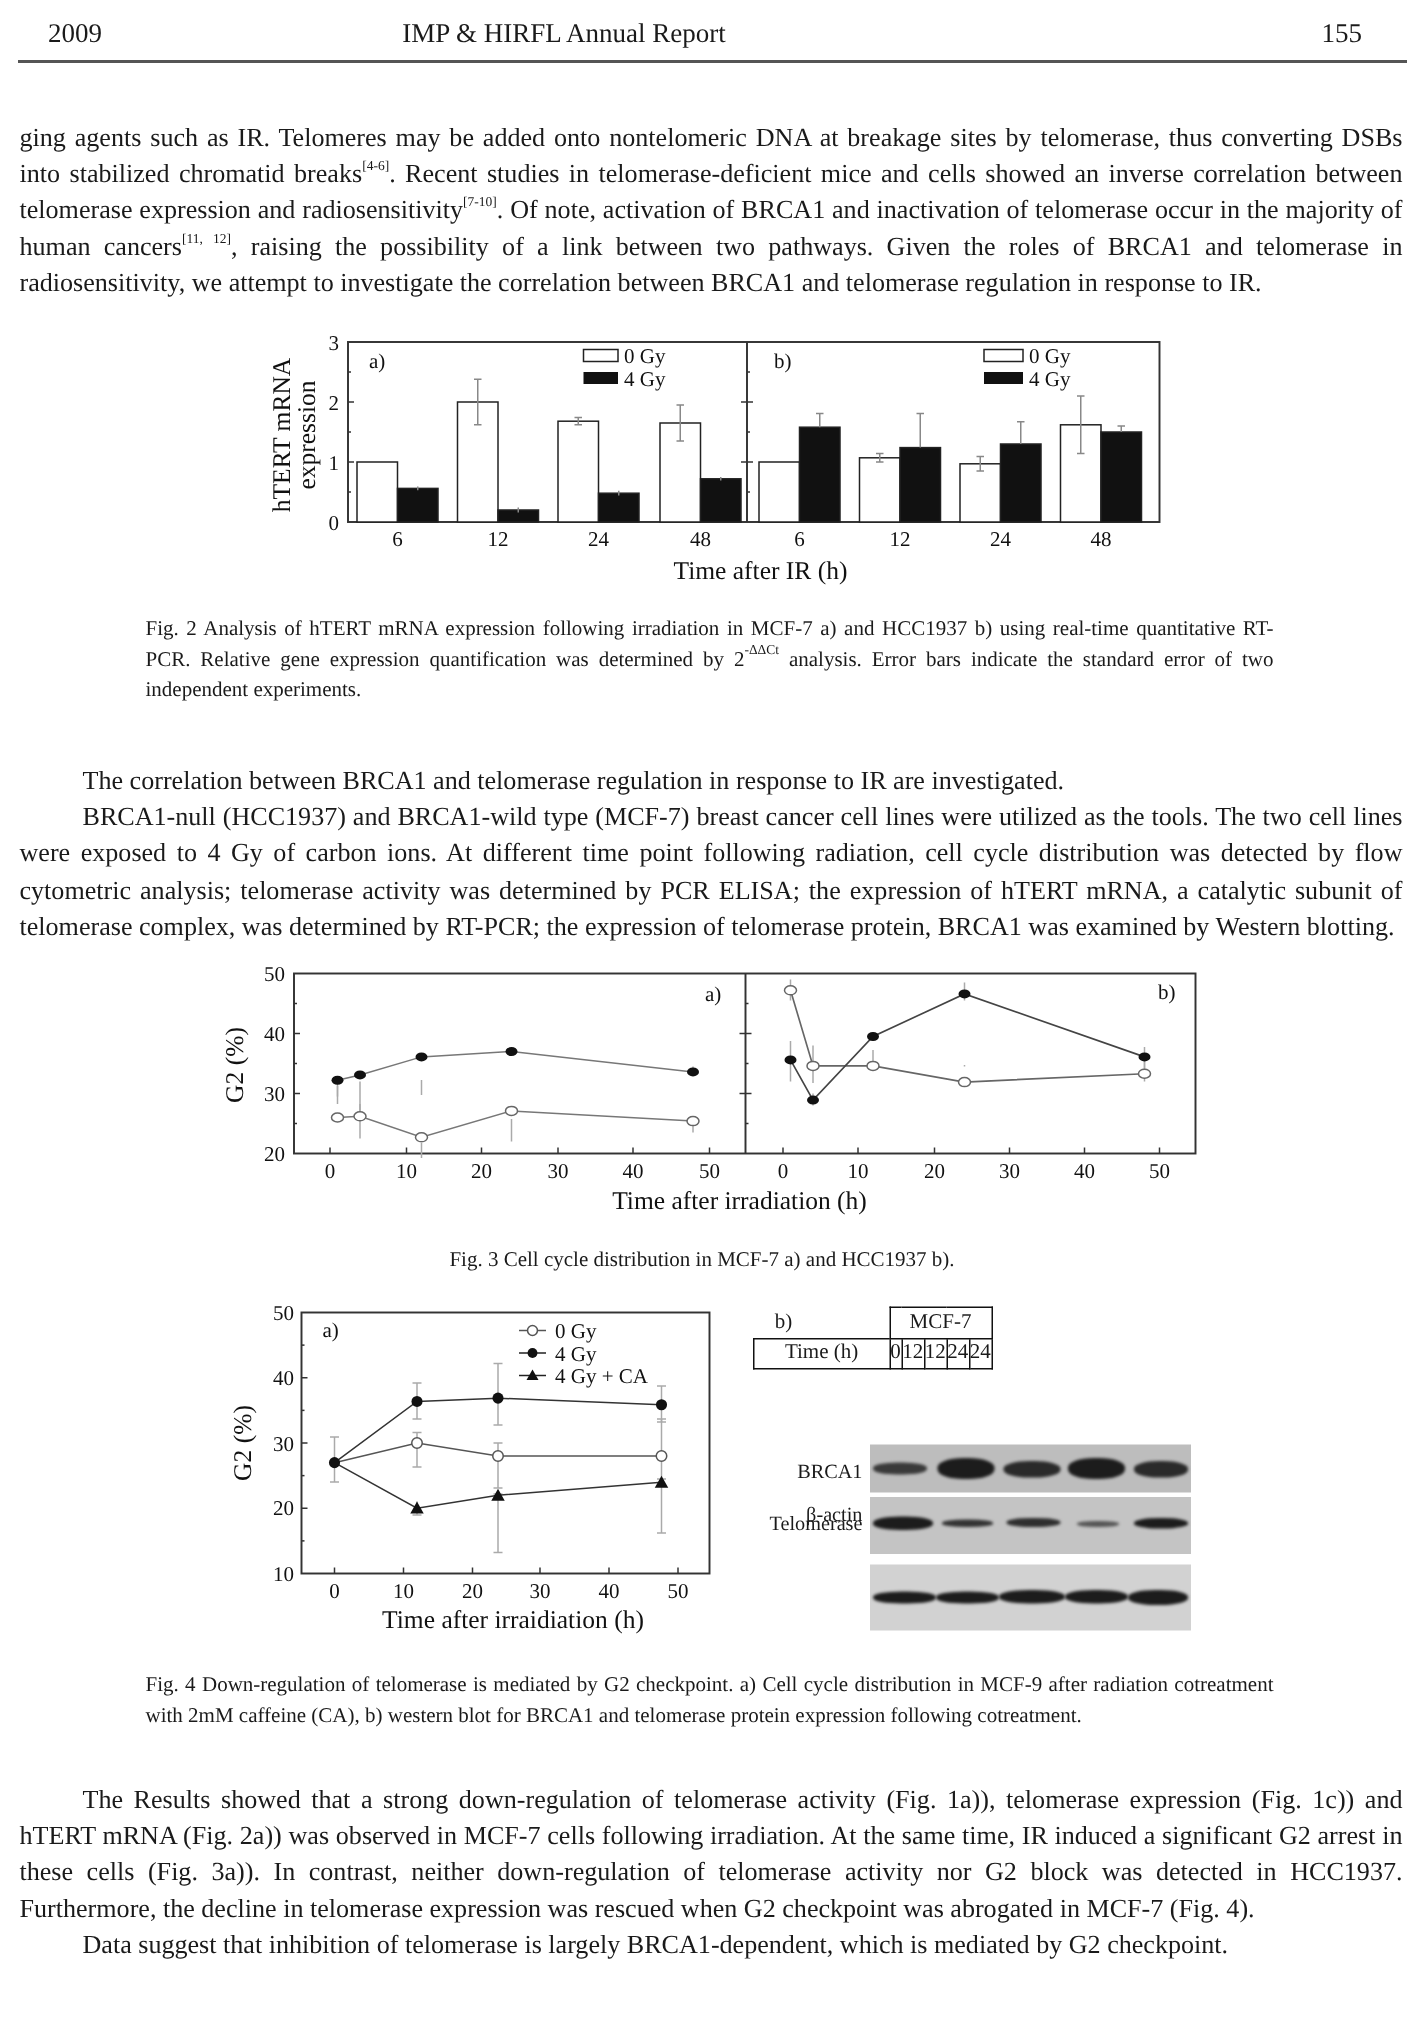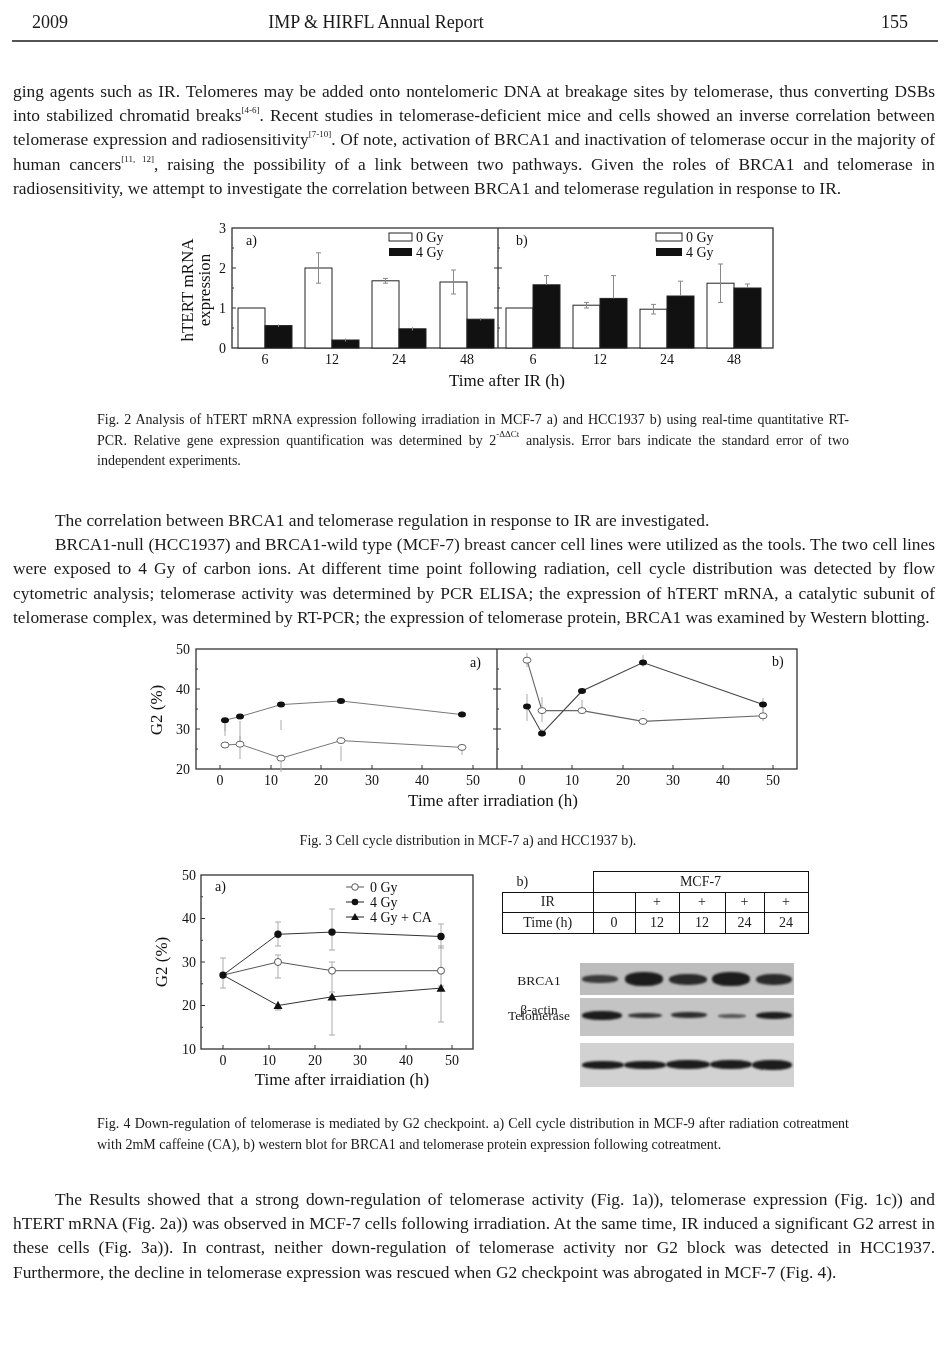--- a/index.html
+++ b/index.html
@@ -14,21 +14,21 @@
           text-align:justify; text-align-last:left; }
   .para p { margin:0; }
   .indent { text-indent:42px; }
   sup { font-size:9px; vertical-align:8px; line-height:0; }
   .cap { position:absolute; left:97px; width:752px; font-size:14px; line-height:20.5px;
          text-align:justify; text-align-last:left; }
   .cap3 { position:absolute; left:0; width:936px; text-align:center; font-size:14px; }
   svg text { font-family:"Liberation Serif", "DejaVu Serif", serif; fill:#111; }
   .wb-table { position:absolute; left:502px; top:871px; border-collapse:collapse; font-size:14px; }
   .wb-table td { border:1.5px solid #111; height:19.5px; text-align:center; padding:0; }
-  .wb-label { position:absolute; font-size:13.5px; text-align:center; width:72px; }
+  .wb-label { position:absolute; font-size:13.5px; text-align:right; width:72px; }
   .blot { position:absolute; background:#c9c9c9; }
   .band { position:absolute; background:#1c1c1c; border-radius:45%; filter:blur(1.2px); }
 </style>
 </head>
 <body>
 
 <div class="hdr">
   <span class="yr">2009</span>
   <span class="title">IMP &amp; HIRFL Annual Report</span>
   <span class="pg">155</span>
@@ -321,28 +321,20 @@
 </svg>
 
 <div>
   <table class="wb-table">
     <tbody>
         <tr>
       <td style="width:76px;border:none;text-align:left;padding-left:14px;">b)</td>
       <td colspan="5">MCF-7</td>
     </tr>
     <tr>
-      <td style="width:76px;">IR</td>
-      <td style="width:41px;"></td>
-      <td style="width:43px;">+</td>
-      <td style="width:45px;">+</td>
-      <td style="width:38px;">+</td>
-      <td style="width:43px;">+</td>
-    </tr>
-    <tr>
       <td>Time (h)</td>
       <td>0</td>
       <td>12</td>
       <td>12</td>
       <td>24</td>
       <td>24</td>
     </tr>
   </tbody>
     </table>
 
@@ -370,13 +362,14 @@
     <div class="band" style="left:86px;top:17px;width:44px;height:9px;"></div>
     <div class="band" style="left:130px;top:17px;width:42px;height:9px;"></div>
     <div class="band" style="left:172px;top:17px;width:40px;height:10px;"></div>
   </div>
 </div>
 
 <div class="cap" style="top:1114px;">Fig. 4  Down-regulation of telomerase is mediated by G2 checkpoint. a) Cell cycle distribution in MCF-9 after radiation cotreatment with 2mM caffeine (CA), b) western blot for BRCA1 and telomerase protein expression following cotreatment.</div>
 
 <div class="para" style="top:1187px;">
   <p class="indent">The Results showed that a strong down-regulation of telomerase activity (Fig. 1a)), telomerase expression (Fig. 1c)) and hTERT mRNA (Fig. 2a)) was observed in MCF-7 cells following irradiation. At the same time, IR induced a significant G2 arrest in these cells (Fig. 3a)). In contrast, neither down-regulation of telomerase activity nor G2 block was detected in HCC1937. Furthermore, the decline in telomerase expression was rescued when G2 checkpoint was abrogated in MCF-7 (Fig. 4).</p>
+  <p class="indent">Data suggest that inhibition of telomerase is largely BRCA1-dependent, which is mediated by G2 checkpoint.</p>
 </div>
 
 </body></html>

